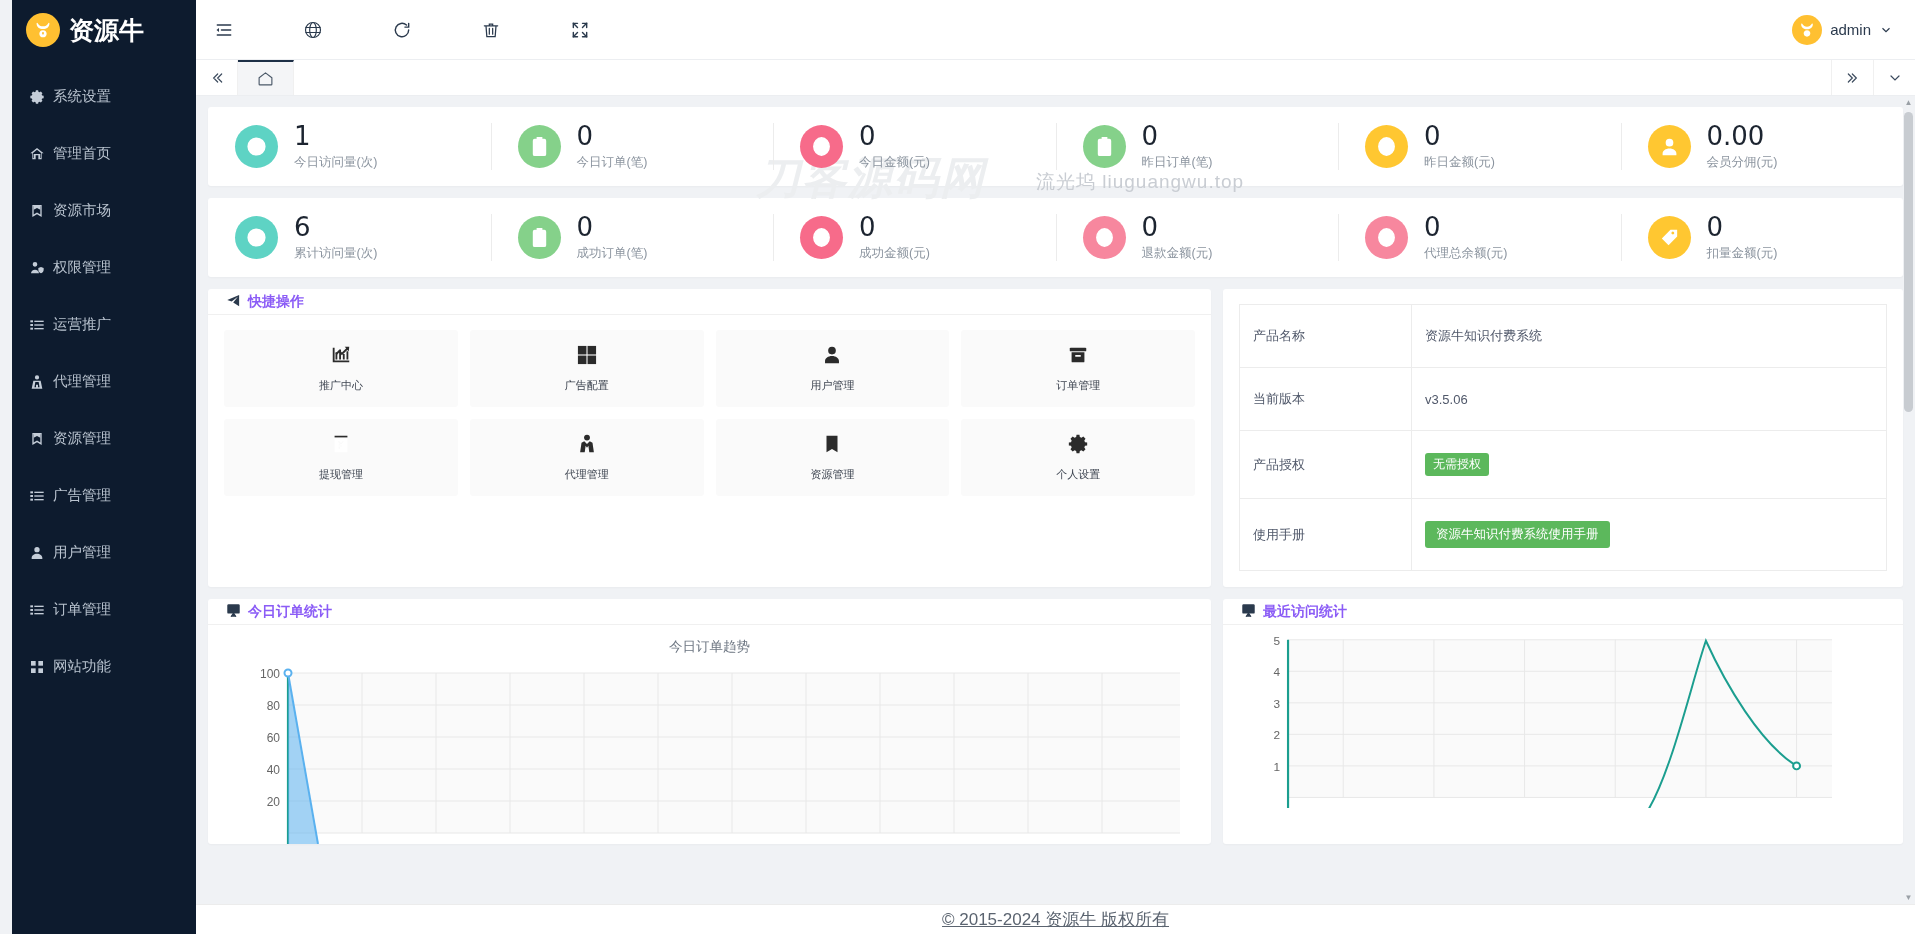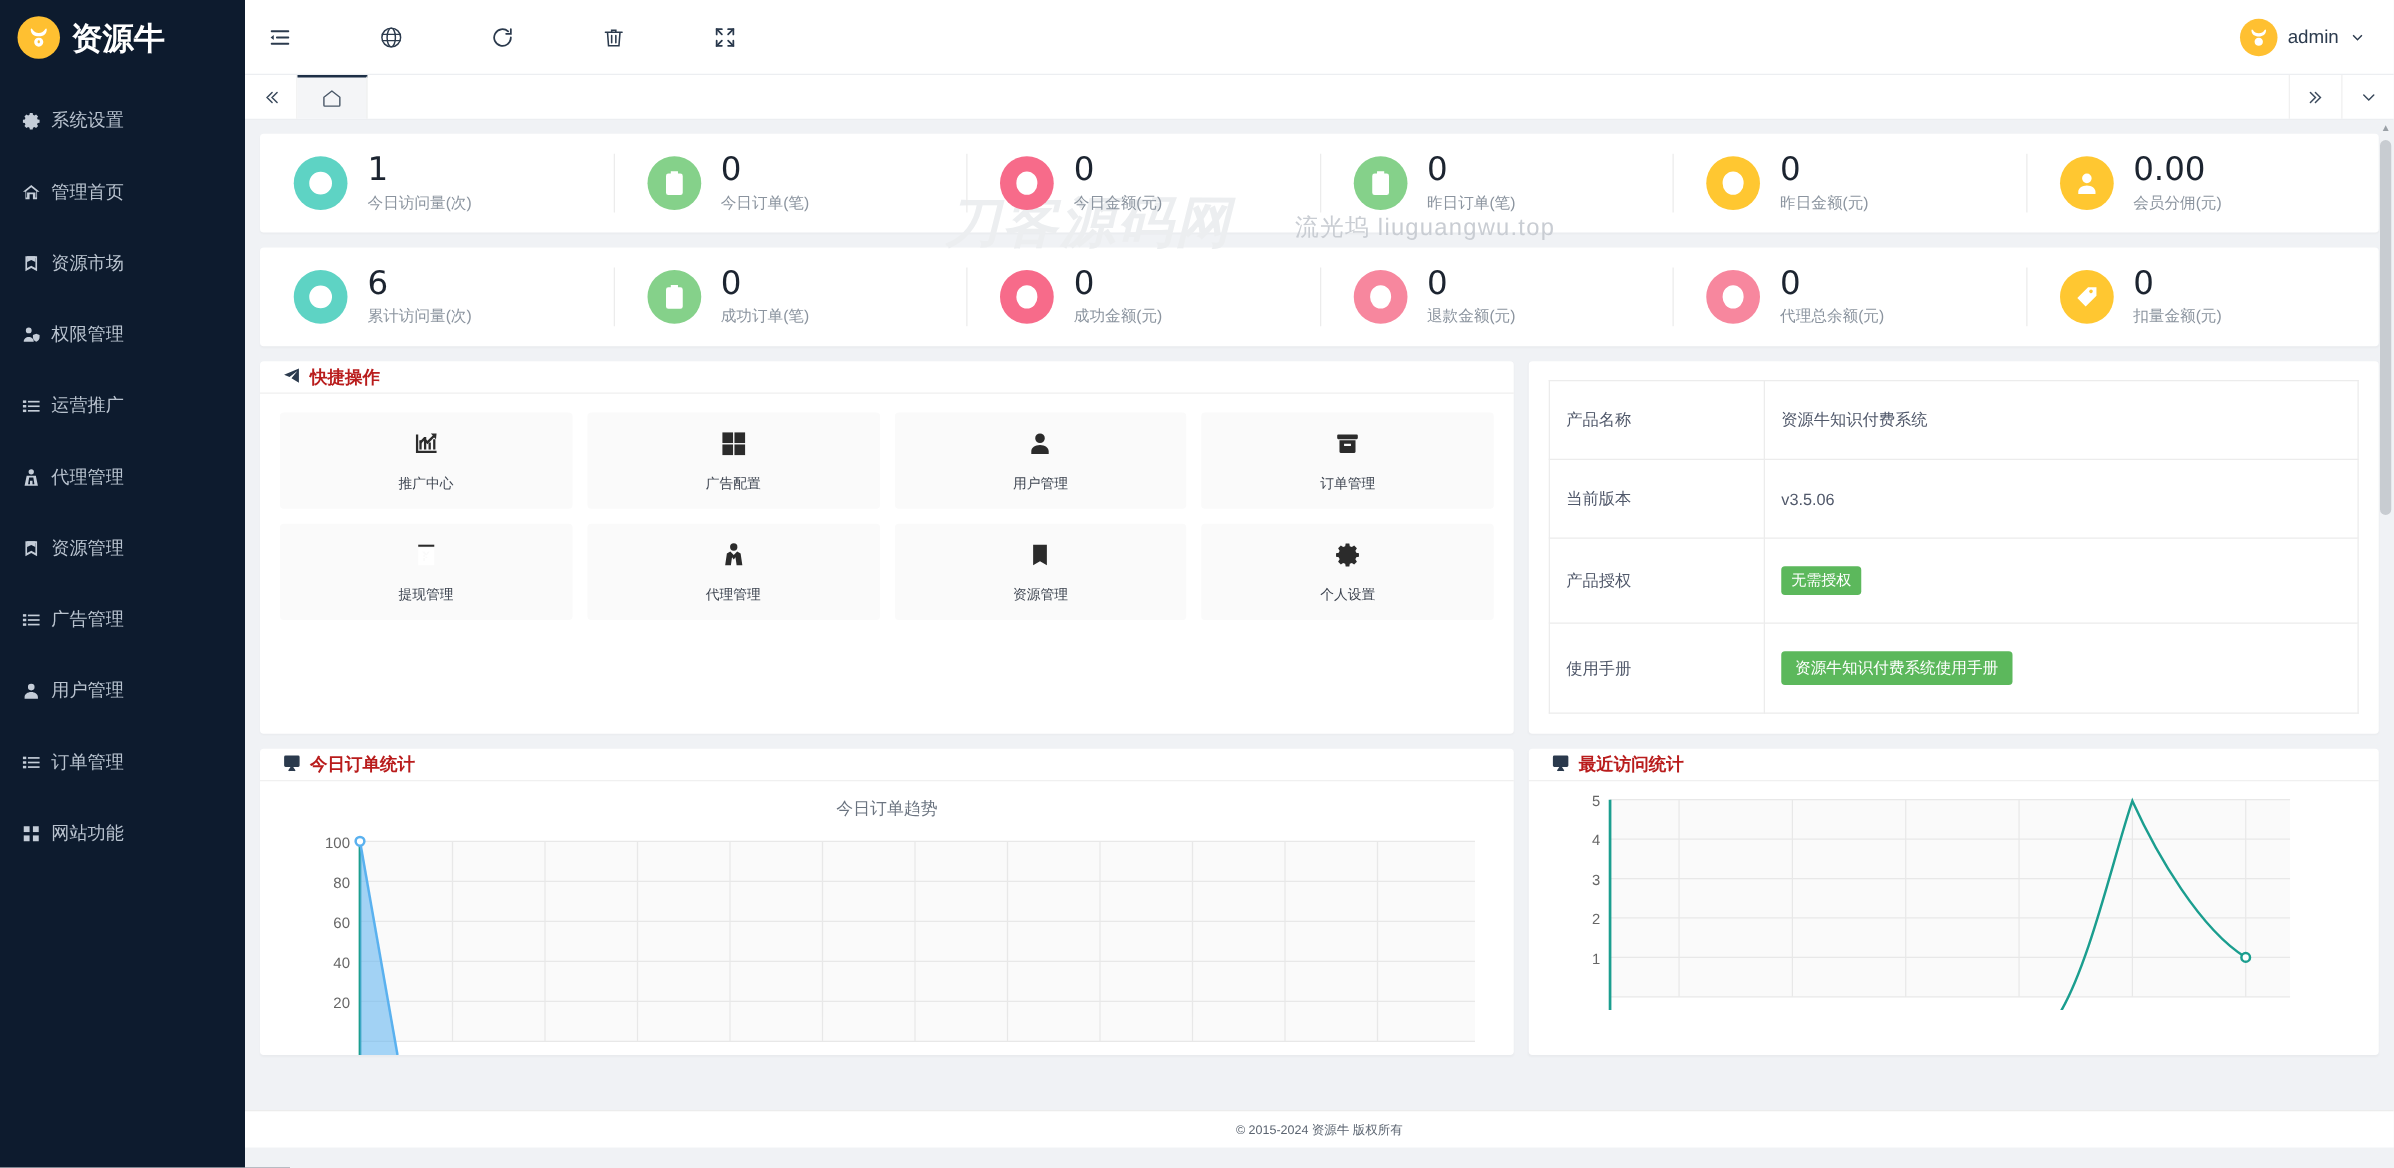--- a/index.html
+++ b/index.html
@@ -4,21 +4,21 @@
 <style>
   * { box-sizing: border-box; margin: 0; padding: 0; }
   html, body {
     width: 1915px; height: 934px;
     font-family: "Liberation Sans", "DejaVu Sans", sans-serif;
     background: #f0f2f5; overflow: hidden;
   }
 
   
   #sidebar {
-    position: absolute; left: 0; top: 0; width: 232px; height: 934px;
+    position: absolute; left: 12px; top: 0; width: 232px; height: 934px;
     background: #0d1b2e; color: #b9c3cf; overflow: hidden;
   }
   .brand {
     height: 60px; display: flex; align-items: center; gap: 9px; padding-left: 14px;
   }
   .brand-logo {
     width: 34px; height: 34px; border-radius: 50%; background: #ffc031;
     display: flex; align-items: center; justify-content: center; flex: 0 0 auto;
     position: relative;
   }
@@ -119,21 +119,21 @@
   .slbl { font-size: 12.5px; color: #8b949f; margin-top: 4px; }
 
   
   .panels { display: flex; gap: 12px; margin-bottom: 12px; }
   .panel {
     background: #fff; border-radius: 3px; box-shadow: 0 1px 2px rgba(0,0,0,.03);
   }
   .panel-hd {
     height: 26px; display: flex; align-items: center; gap: 7px;
     padding: 0 18px; border-bottom: 1px solid #f0f0f0;
-    font-size: 14px; color: #b91c1c; font-weight: bold;
+    font-size: 14px; color: #8b5cf6; font-weight: bold;
   }
   .panel-hd svg { width: 15px; height: 15px; fill: #2b3a4d; }
   .panel-bd { padding: 15px 16px 16px 16px; }
 
   .p-left { flex: 0 0 1003px; }
   .p-right { flex: 1 1 auto; }
 
   
   .qa-grid { display: grid; grid-template-columns: repeat(4, 1fr); gap: 12px; }
   .qa-card {
@@ -162,24 +162,24 @@
   
   .charts { display: flex; gap: 12px; }
   .chart-area { position: relative; }
   .chart-title {
     text-align: center; font-size: 13.5px; color: #6b7480; padding: 13px 0 2px 0;
   }
   .chart-svg { display: block; width: 100%; }
 
   
   #footer {
-    position: absolute; left: 196px; right: 0; bottom: 16px; height: 30px;
+    position: absolute; left: 196px; right: 0; bottom: 0; height: 30px;
     background: #fff; border-top: 1px solid #ececec;
     display: flex; align-items: center; justify-content: center;
-    font-size: 10px; color: #5b6470;
+    font-size: 17px; color: #5b6470; text-decoration: underline;
   }
 
   
   .wm1 {
     position: absolute; left: 560px; top: 52px; font-size: 44px; font-weight: bold;
     color: #eceef0; letter-spacing: 2px; pointer-events: none;
     font-family: "DejaVu Sans", sans-serif; font-style: italic;
   }
   .wm2 {
     position: absolute; left: 840px; top: 72px; font-size: 19px;

